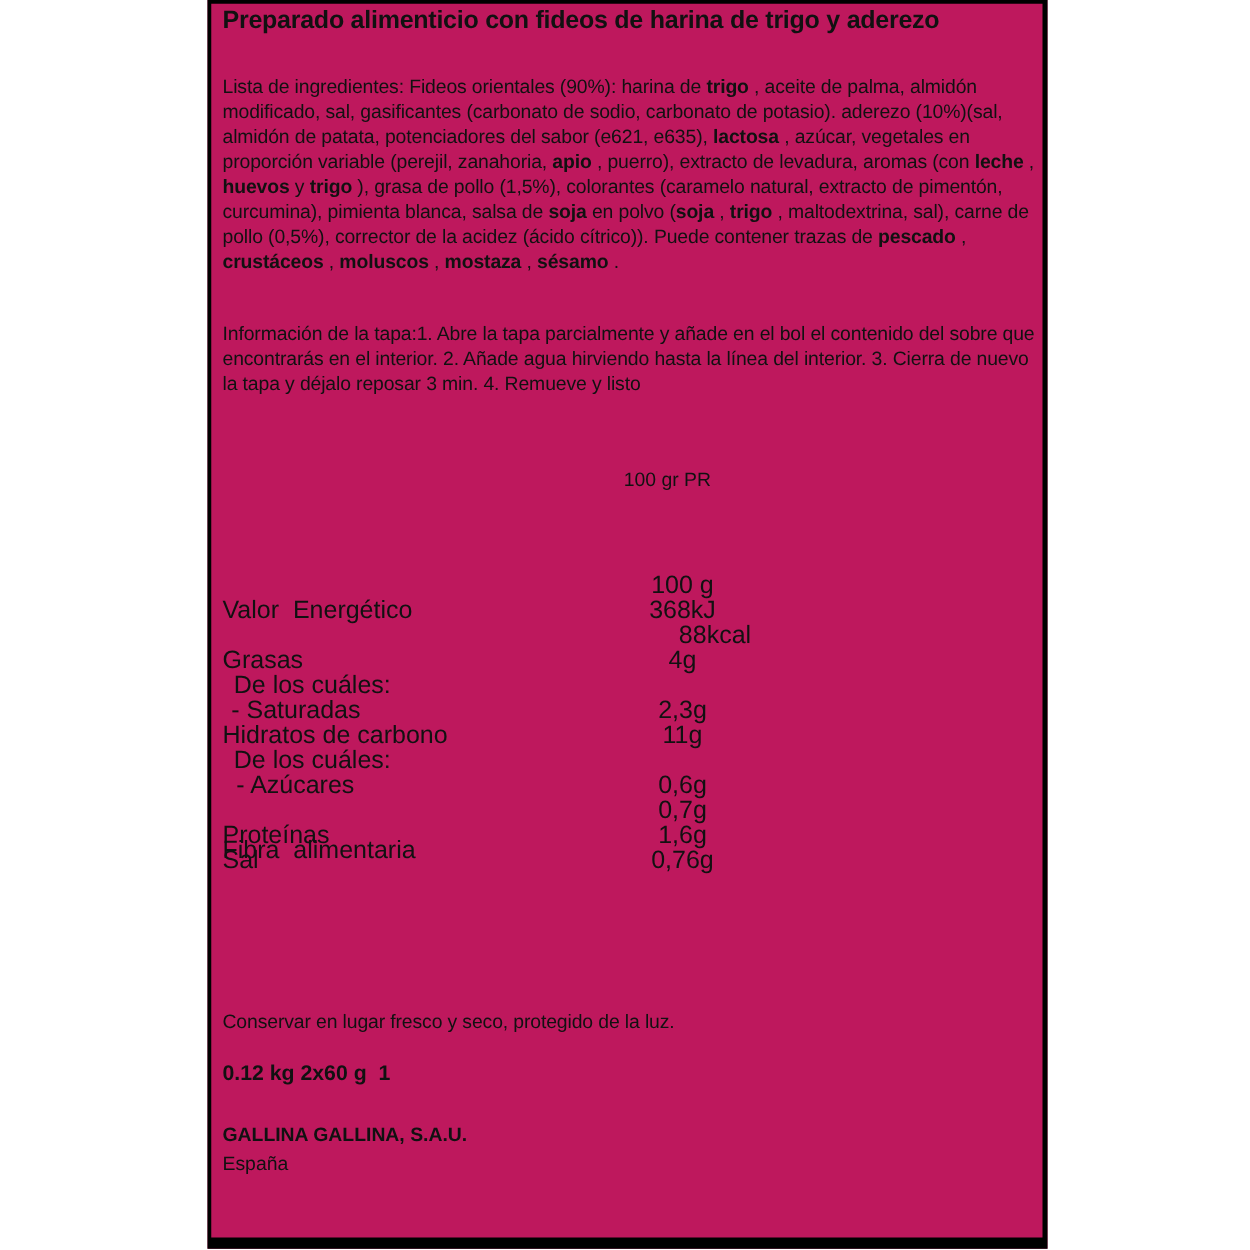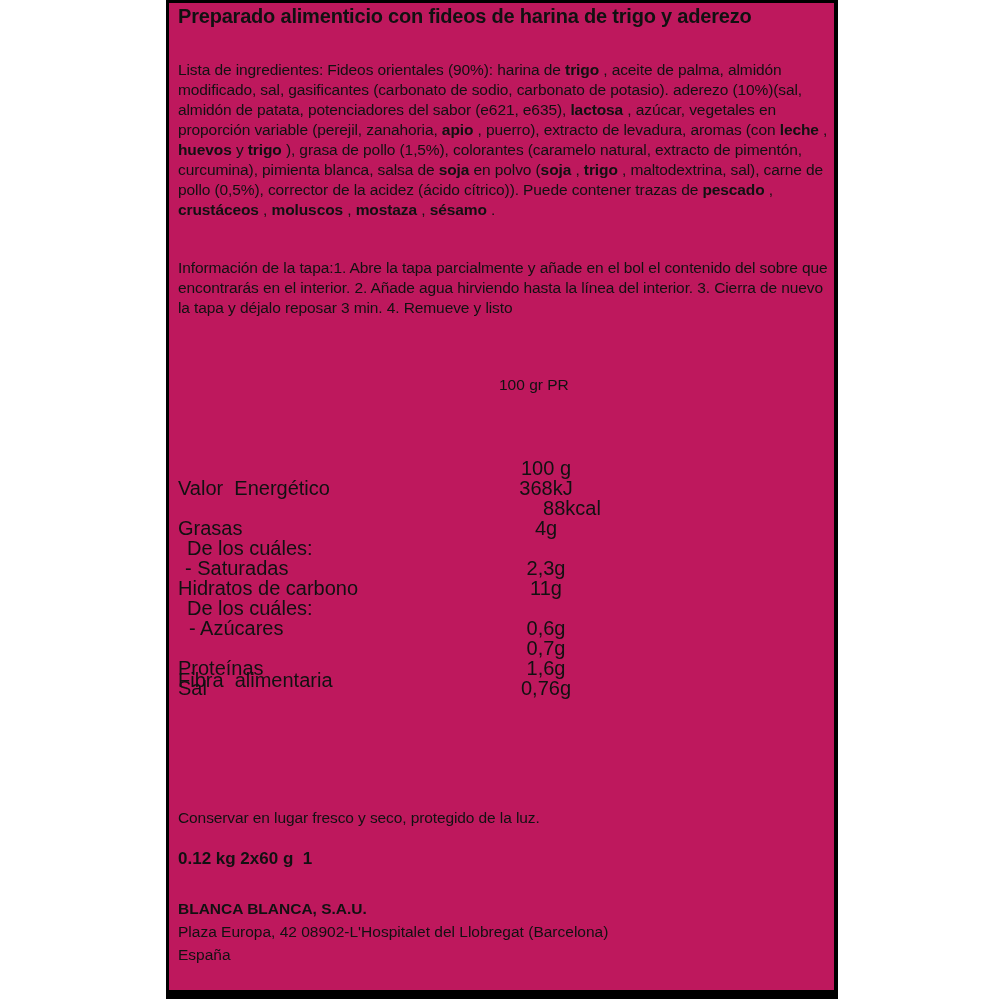--- a/index.html
+++ b/index.html
@@ -182,19 +182,18 @@
           <span class="nut-label" style="padding-left: 0px;">Sal</span>
           <span class="nut-value">0,76g</span>
         </div>
       </div>
 
     <div class="storage body-text">Conservar en lugar fresco y seco, protegido de la luz.</div>
 
     <div class="net-weight">0.12 kg 2x60 g  1</div>
 
     <div class="manufacturer">
-      <div class="name">BLANCA BLANCA, S.A.U.</div>
-      <div>Plaza Europa, 42 08902-L'Hospitalet del Llobregat (Barcelona)</div>
+      <div class="name">GALLINA GALLINA, S.A.U.</div>
       <div>España</div>
     </div>
 
   </div>
 </div>
 
 </body></html>

